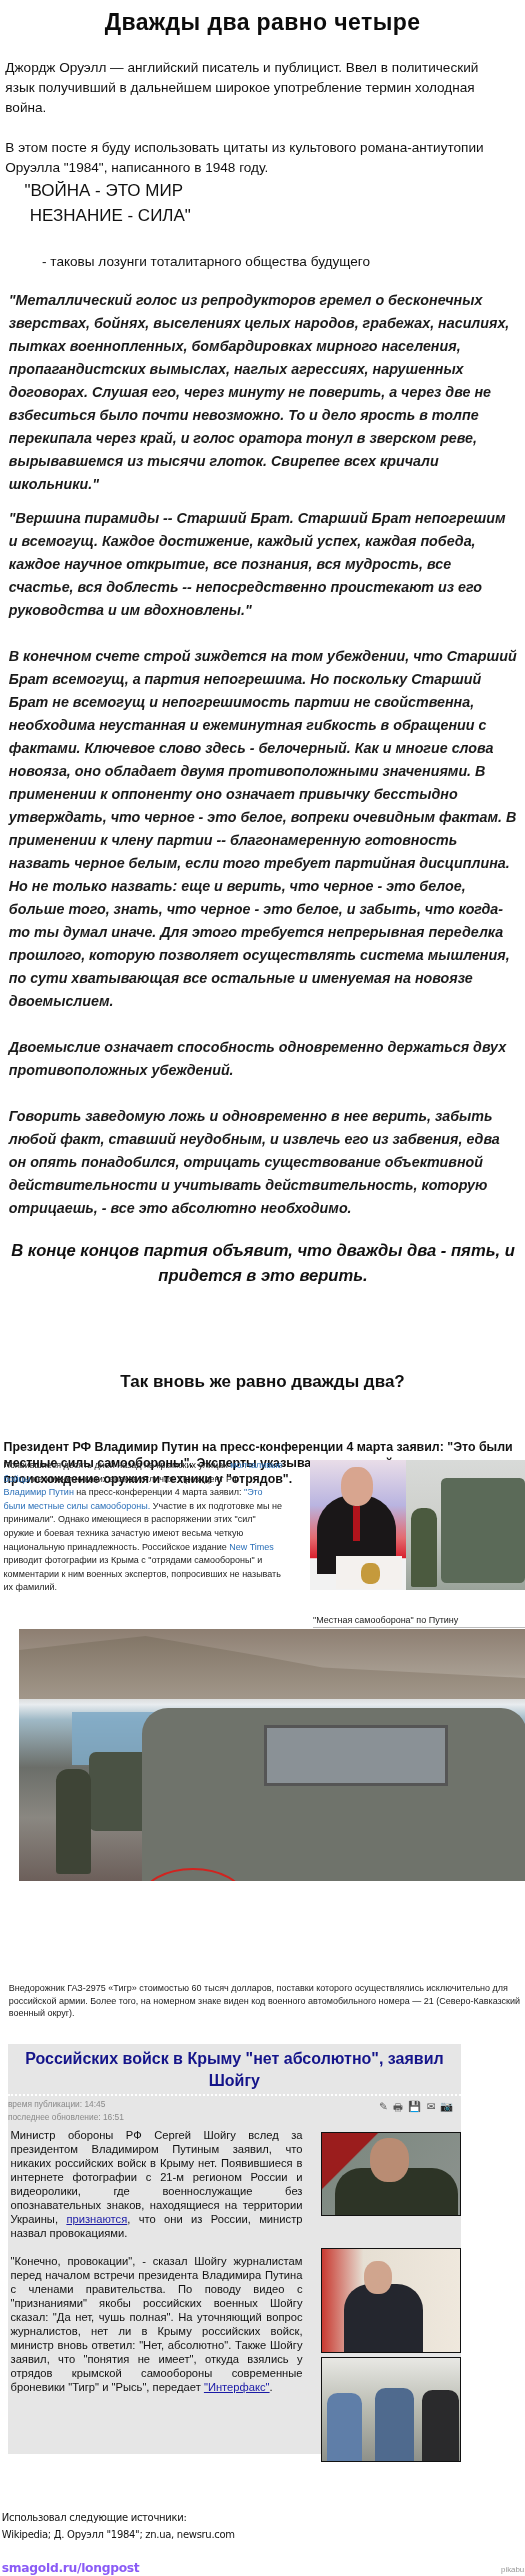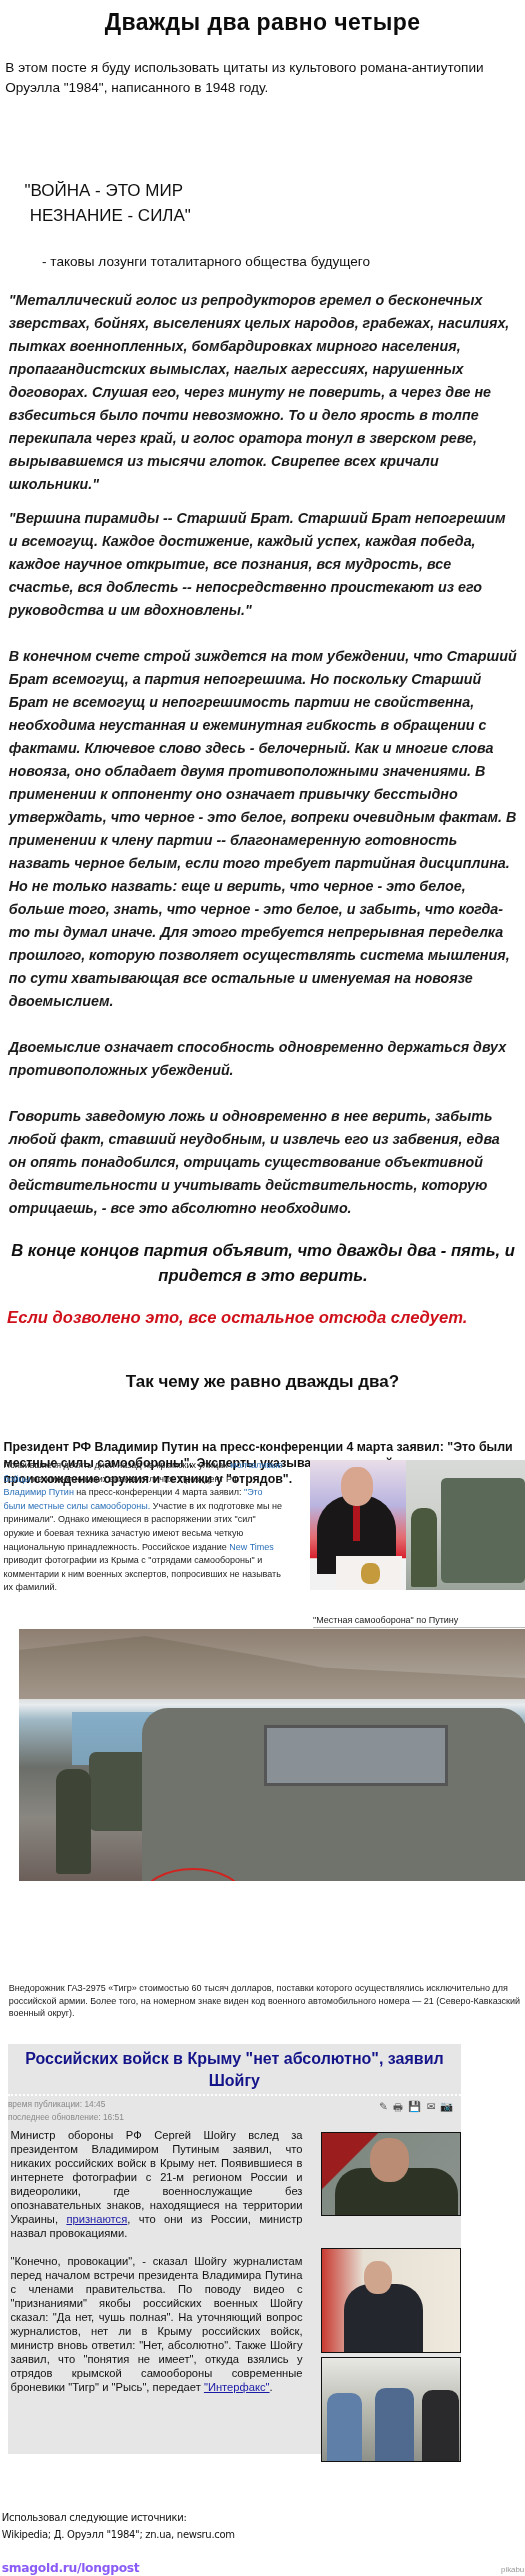--- a/index.html
+++ b/index.html
@@ -64,44 +64,44 @@
     .sources { left: 1.8px; top: 2510px; font-family: "DejaVu Sans", sans-serif; font-size: 10px; line-height: 16.6px; color: #111; letter-spacing: -0.3px; }
     .footer-site { left: 1.8px; top: 2561px; font-family: "DejaVu Sans", sans-serif; font-size: 12.3px; font-weight: 700; color: #8b5cf6; letter-spacing: -0.3px; }
     .footer-brand { left: 486px; top: 2565px; font-size: 7.9px; color: #999; padding-left: 15px; }
   </style>
 </head>
 <body>
 
 <h1 class="abs title">Дважды два равно четыре</h1>
 
 <div class="abs intro">
+  <p>Джордж Оруэлл  — английский писатель и публицист. Ввел в политический язык получивший в дальнейшем широкое употребление термин холодная война.</p>
   <p>В этом посте я буду использовать цитаты из культового романа-антиутопии Оруэлла "1984", написанного в 1948 году.</p>
 </div>
 
 <div class="abs slogans">
   <div>"ВОЙНА - ЭТО МИР</div>
   <div class="s3">НЕЗНАНИЕ - СИЛА"</div>
 </div>
 <div class="abs slogans-note">- таковы лозунги тоталитарного общества будущего</div>
 
 <div class="abs quotes">
   <p>"Металлический голос из репродукторов гремел о бесконечных зверствах, бойнях, выселениях целых народов, грабежах, насилиях, пытках военнопленных, бомбардировках мирного населения, пропагандистских вымыслах, наглых агрессиях, нарушенных договорах. Слушая его, через минуту не поверить, а через две не взбеситься было почти невозможно. То и дело ярость в толпе перекипала через край, и голос оратора тонул в зверском реве, вырывавшемся из тысячи глоток. Свирепее всех кричали школьники."</p>
   <p class="gap">"Вершина пирамиды -- Старший Брат. Старший Брат непогрешим и всемогущ. Каждое достижение, каждый успех, каждая победа, каждое научное открытие, все познания, вся мудрость, все счастье, вся доблесть -- непосредственно проистекают из его руководства и им вдохновлены."</p>
   <p style="margin-bottom:23px">В конечном счете строй зиждется на том убеждении, что Старший Брат всемогущ, а партия непогрешима. Но поскольку Старший Брат не всемогущ и непогрешимость партии не свойственна, необходима неустанная и ежеминутная гибкость в обращении с фактами. Ключевое слово здесь - белочерный. Как и многие слова новояза, оно обладает двумя противоположными значениями. В применении к оппоненту оно означает привычку бесстыдно утверждать, что черное - это белое, вопреки очевидным фактам. В применении к члену партии -- благонамеренную готовность назвать черное белым, если того требует партийная дисциплина. Но не только назвать: еще и верить, что черное - это белое, больше того, знать, что черное - это белое, и забыть, что когда-то ты думал иначе. Для этого требуется непрерывная переделка прошлого, которую позволяет осуществлять система мышления, по сути хватывающая все остальные и именуемая на новоязе двоемыслием.</p>
   <p style="margin-bottom:23px">Двоемыслие означает способность одновременно держаться двух противоположных убеждений.</p>
   <p>Говорить заведомую ложь и одновременно в нее верить, забыть любой факт, ставший неудобным, и извлечь его из забвения, едва он опять понадобился, отрицать существование объективной действительности и учитывать действительность, которую отрицаешь, - все это абсолютно необходимо.</p>
 </div>
 
 <div class="abs conclusion">В конце концов партия объявит, что дважды два - пять, и придется в это верить.</div>
 
 <div class="abs red">
-  <div>Если дозволено это, все остальное отсюда следует.</div>
 </div>
 
-<h2 class="abs section-title">Так чему же равно дважды два?</h2>
+<h2 class="abs section-title">Так вновь же равно дважды два?</h2>
 
 <div class="abs lead">Президент РФ Владимир Путин на пресс-конференции 4 марта заявил: "Это были местные силы самообороны". Эксперты указывают на российское происхождение оружия и техники у "отрядов".</div>
 
 <div class="abs news-text">
   <span>Появившиеся десять дней назад на крымских улицах </span><a class="link">молчаливые бойцы</a><span> не имеют никаких знаков отличия. Президент РФ </span><a class="link">Владимир Путин</a><span> на пресс-конференции 4 марта заявил: </span><a class="link">"Это были местные силы самообороны.</a><span> Участие в их подготовке мы не принимали". Однако имеющиеся в распоряжении этих "сил" оружие и боевая техника зачастую имеют весьма четкую национальную принадлежность. Российское издание </span><a class="link">New Times</a><span> приводит фотографии из Крыма с "отрядами самообороны" и комментарии к ним военных экспертов, попросивших не называть их фамилий.</span>
 </div>
 
 <div class="abs putin-photo">
   <div class="putin-left">
     <div class="suit"></div>

